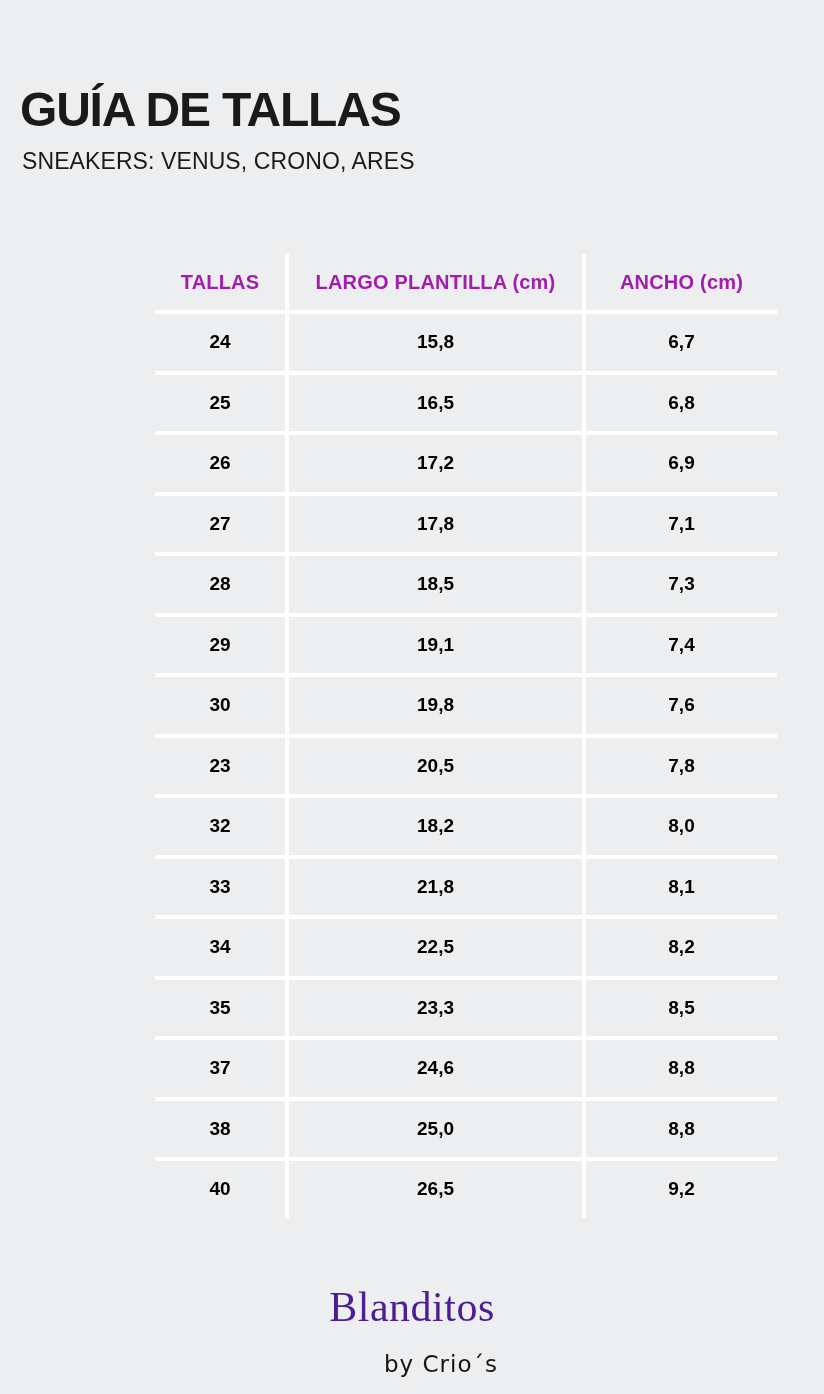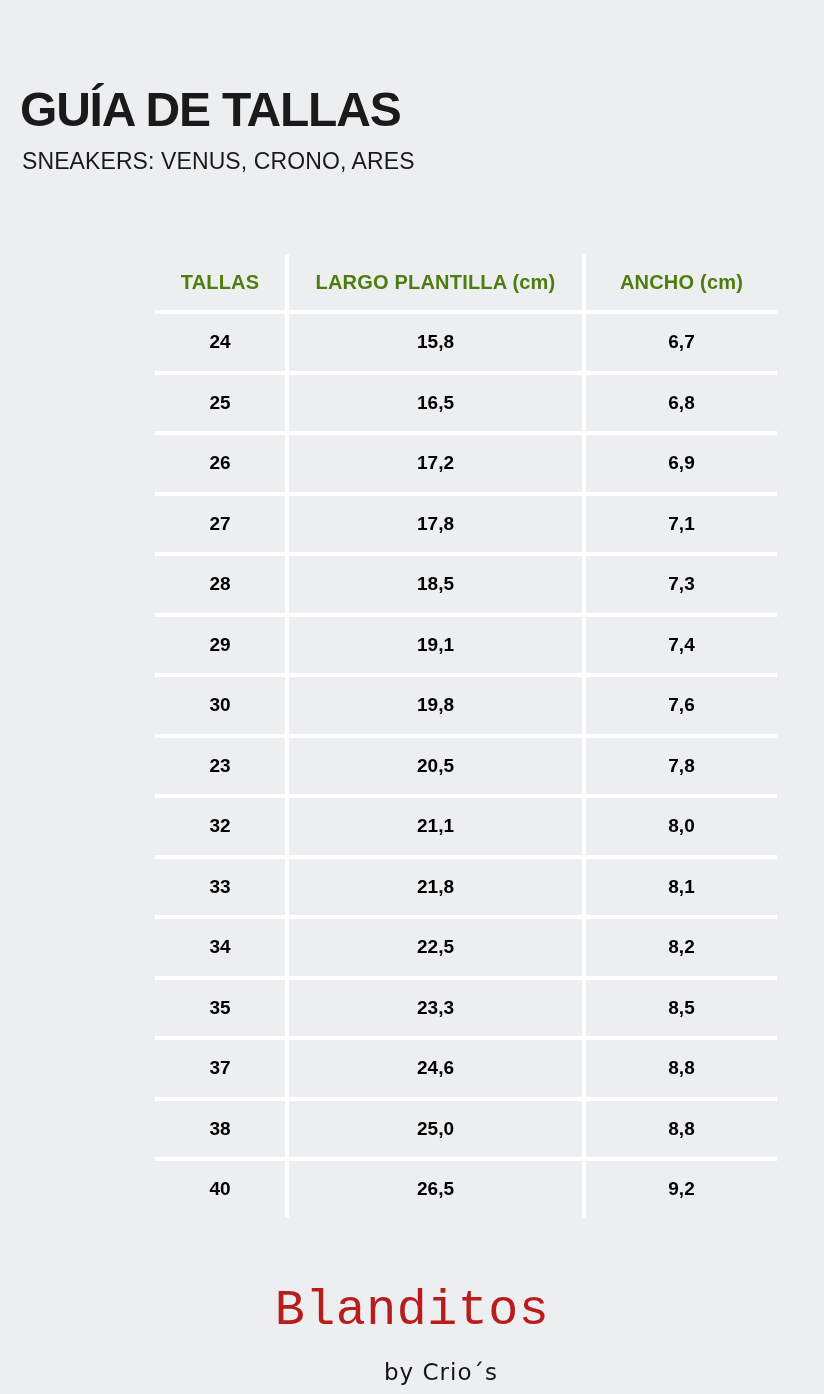--- a/index.html
+++ b/index.html
@@ -77,42 +77,42 @@
   }
   table.size-table tbody tr + tr td {
     border-top: 4px solid #ffffff;
     text-align: center;
   }
 
   .th-text {
     font-size: 20px;
     font-weight: 700;
     letter-spacing: 0.2px;
-    color: #4d7c0f;
+    color: #a21caf;
   }
   .td-text {
     font-size: 19px;
     font-weight: 700;
     color: #000000;
   }
 
   
   .footer {
     position: absolute;
     left: 0;
     top: 1286px;
     width: 824px;
     text-align: center;
   }
   .brand {
-    font-family: Liberation Mono, monospace;
-    font-size: 50px;
+    font-family: Liberation Serif, serif;
+    font-size: 42px;
     font-weight: 400;
     letter-spacing: 0.5px;
-    color: #b91c1c;
+    color: #4c1d95;
     line-height: 1;
   }
   .brand-sub {
     font-family: "DejaVu Sans", sans-serif;
     font-size: 23px;
     font-weight: 400;
     letter-spacing: 1px;
     color: #141414;
     line-height: 1;
     margin-top: 25px;
@@ -183,21 +183,21 @@
           <td class="div-left"><span class="td-text">19,8</span></td>
           <td class="div-left"><span class="td-text">7,6</span></td>
         </tr>
         <tr>
           <td><span class="td-text">23</span></td>
           <td class="div-left"><span class="td-text">20,5</span></td>
           <td class="div-left"><span class="td-text">7,8</span></td>
         </tr>
         <tr>
           <td><span class="td-text">32</span></td>
-          <td class="div-left"><span class="td-text">21,1</span></td>
+          <td class="div-left"><span class="td-text">18,2</span></td>
           <td class="div-left"><span class="td-text">8,0</span></td>
         </tr>
         <tr>
           <td><span class="td-text">33</span></td>
           <td class="div-left"><span class="td-text">21,8</span></td>
           <td class="div-left"><span class="td-text">8,1</span></td>
         </tr>
         <tr>
           <td><span class="td-text">34</span></td>
           <td class="div-left"><span class="td-text">22,5</span></td>

